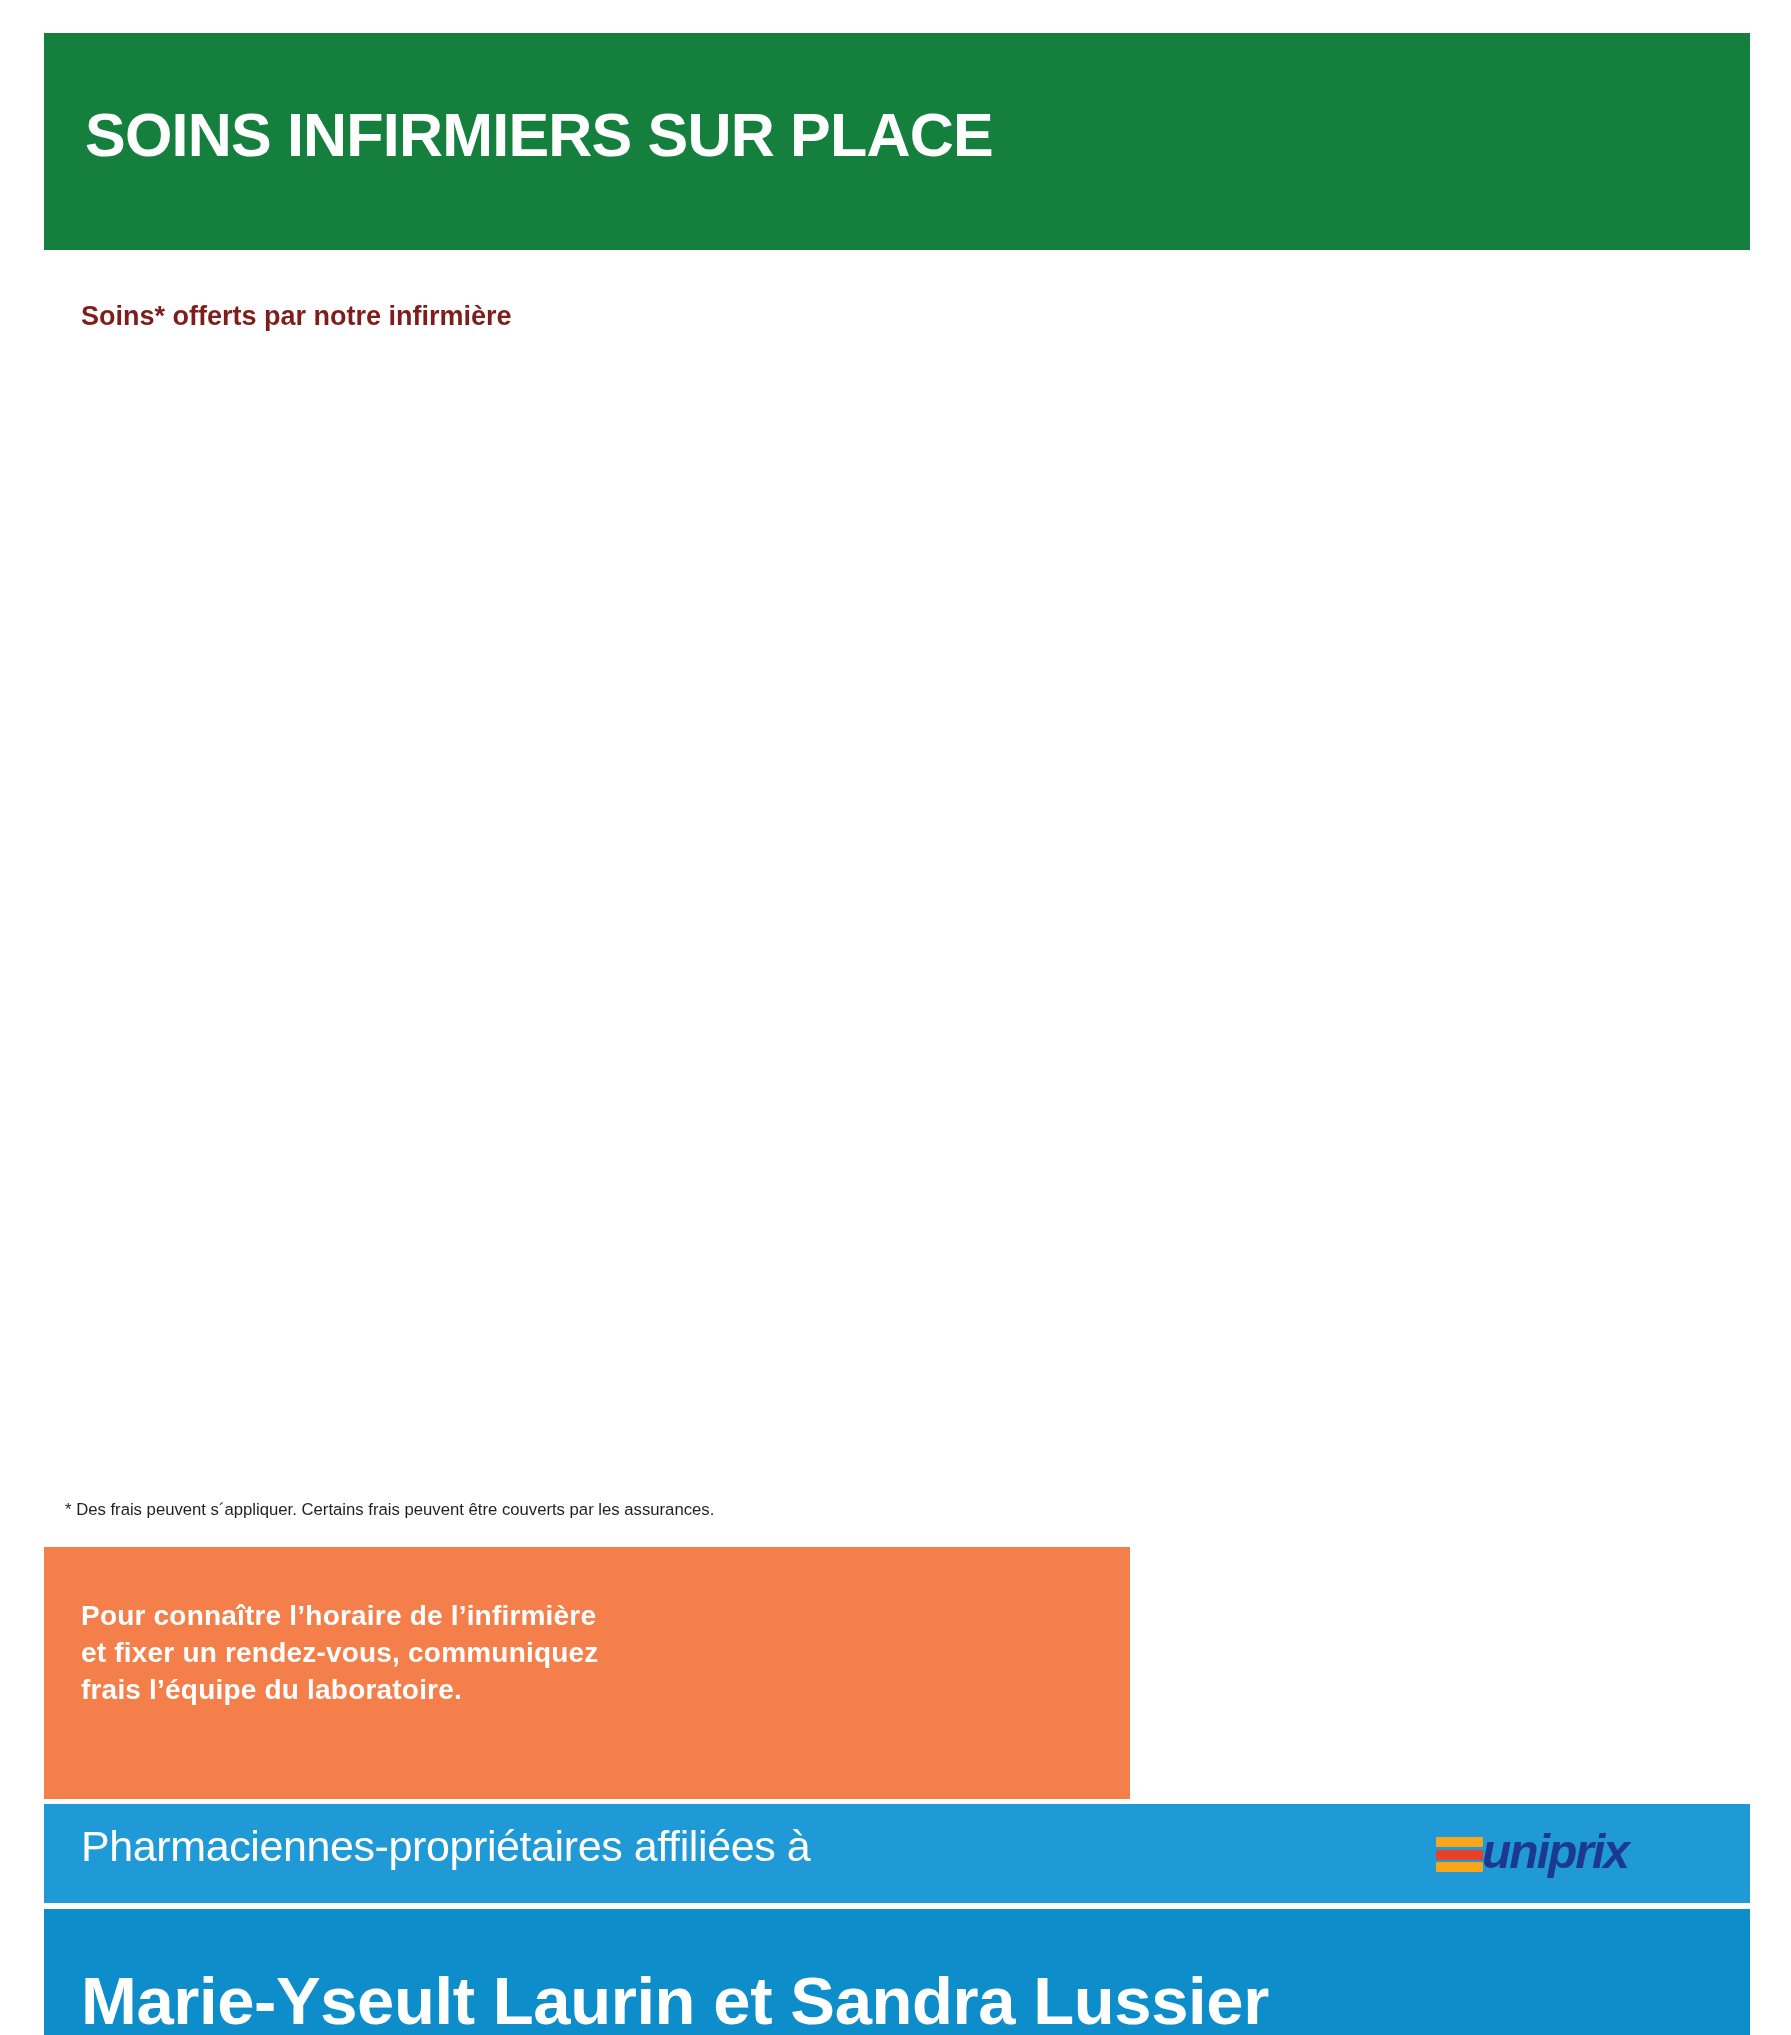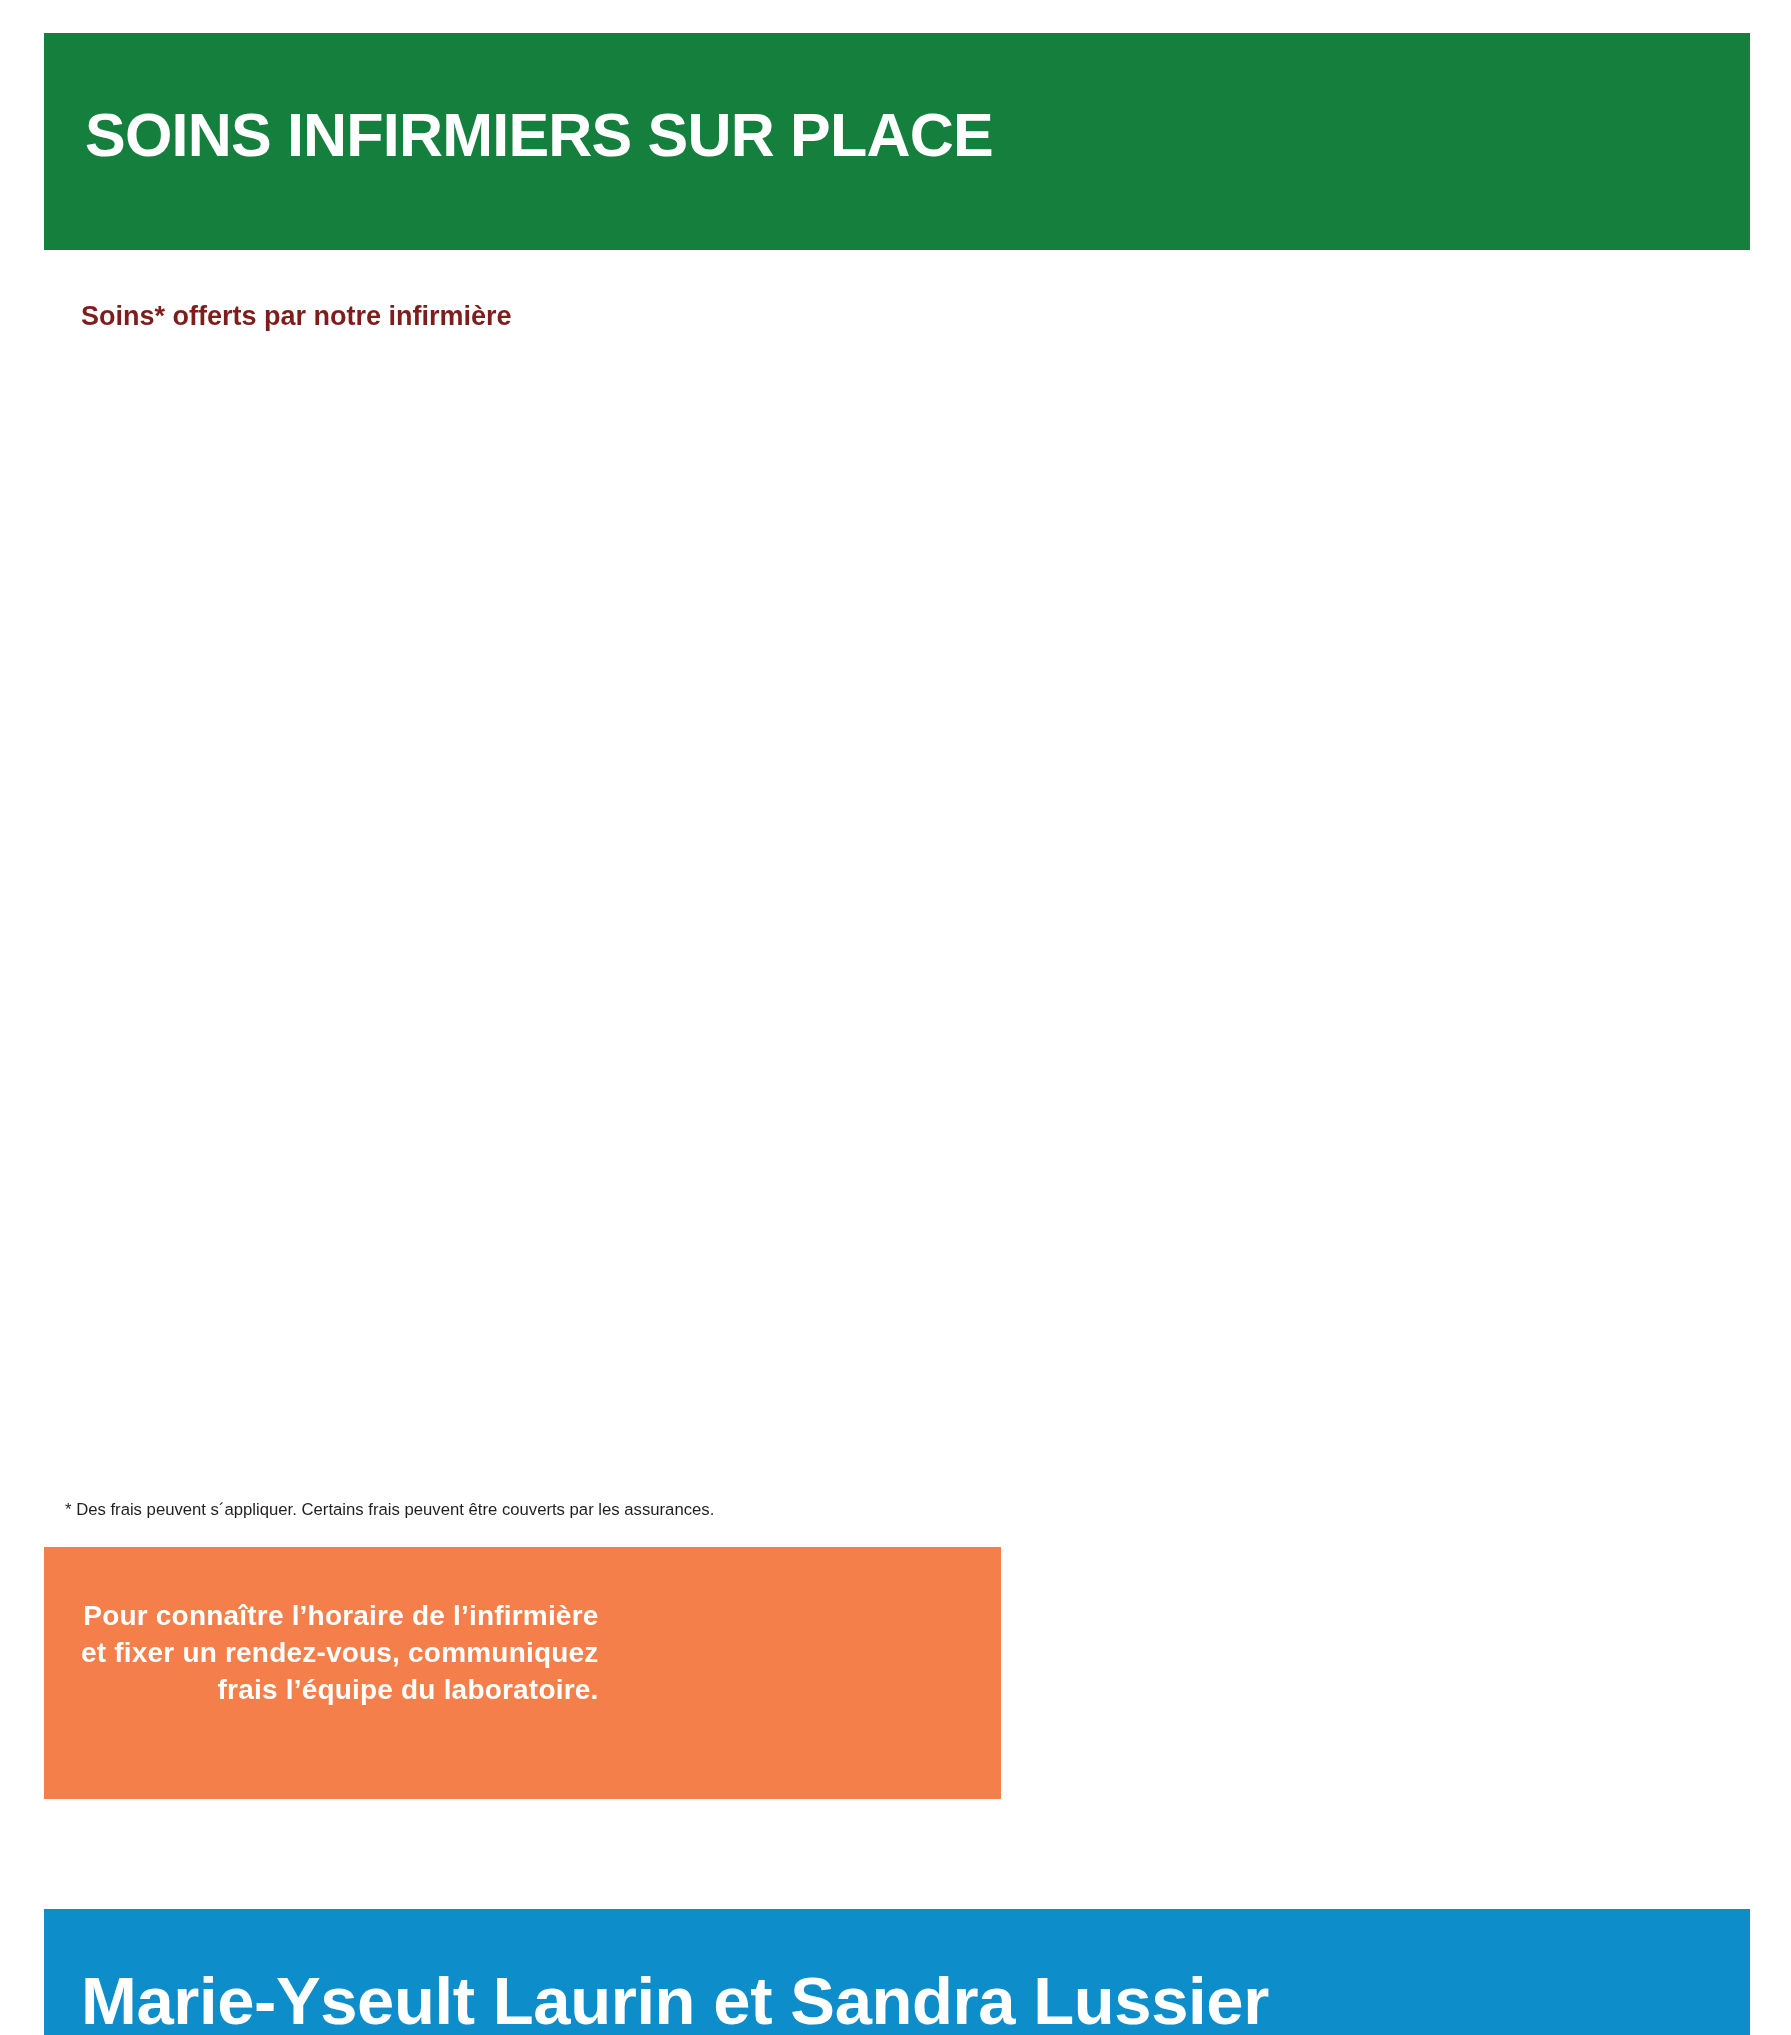--- a/index.html
+++ b/index.html
@@ -78,24 +78,23 @@
     color: #231f20;
     white-space: nowrap;
     letter-spacing: 0px;
   }
 
   
   .orange-box {
     position: absolute;
     left: 44px;
     top: 1547px;
-    width: 957px;
+    width: 1086px;
     height: 252px;
     background: #f47f4a;
-    text-align: right;
   }
   .orange-text {
     position: absolute;
     left: 37px;
     top: 51px;
     font-size: 28px;
     font-weight: bold;
     color: #ffffff;
     line-height: 1.32;
     letter-spacing: 0.2px;
@@ -195,19 +194,31 @@
   <div class="footnote">* Des frais peuvent s´appliquer. Certains frais peuvent être couverts par les assurances.</div>
 
   <div class="orange-box">
     <div class="orange-text">
       <div>Pour connaître l’horaire de l’infirmière</div>
       <div>et fixer un rendez-vous, communiquez</div>
       <div>frais l’équipe du laboratoire.</div>
     </div>
   </div>
 
+  <div class="affil-bar">
+    <div class="affil-text">Pharmaciennes-propriétaires affiliées à</div>
+
+    <div class="uniprix-logo">
+      <div class="uniprix-stripes">
+        <div class="stripe s1"></div>
+        <div class="stripe s2"></div>
+        <div class="stripe s3"></div>
+      </div>
+      <div class="uniprix-word">uniprix</div>
+    </div>
+  </div>
 
   <div class="bottom-block">
     <div class="owner-names">Marie-Yseult Laurin et Sandra Lussier</div>
   </div>
 
 </div>
 
 
 </body></html>

